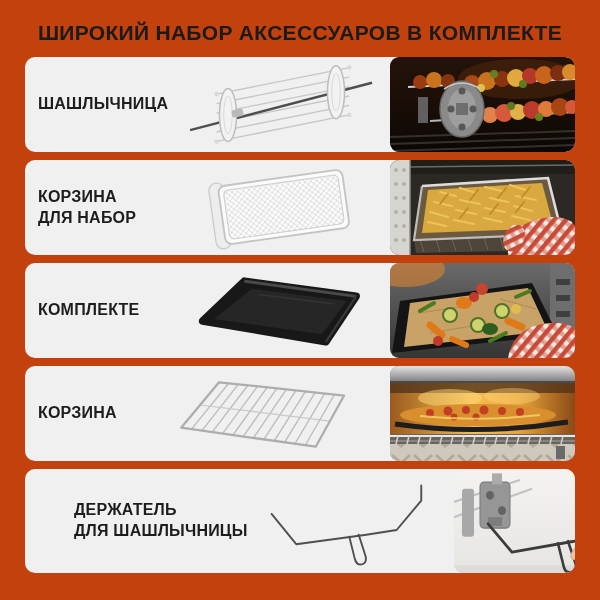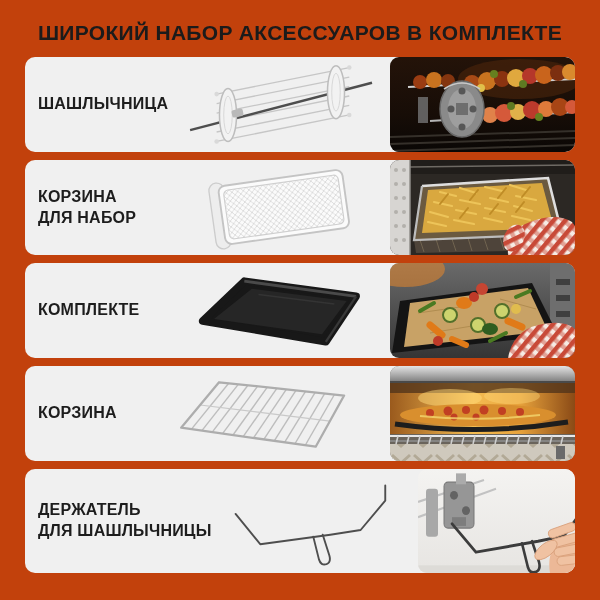--- a/index.html
+++ b/index.html
@@ -2,21 +2,21 @@
 <html><head>
 <meta charset="utf-8">
 <style>
   html,body{margin:0;padding:0;background:#ffffff;}
   .page{position:relative;width:600px;height:600px;background:#c2410c;overflow:hidden;
         font-family:"Liberation Sans",sans-serif;}
   .title{position:absolute;top:21px;left:0;width:600px;margin:0;text-align:center;
          font-size:21px;font-weight:bold;letter-spacing:.3px;color:#1b1b1b;}
   .rows{position:absolute;top:57px;left:25px;width:550px;display:flex;flex-direction:column;gap:8px;}
   .row{display:flex;align-items:center;background:#f0f0f0;border-radius:10px;height:95px;overflow:hidden;}
-  .row.tall{height:104px;}
+  .row.tall{height:104px;padding-left:36px;}
   .label{flex:0 0 auto;padding:0 6px 0 13px;font-size:16px;font-weight:bold;line-height:1.3;
          color:#1d1d1d;white-space:pre-line;letter-spacing:.2px;}
   .product{flex:1 1 auto;height:100%;display:flex;align-items:center;justify-content:center;}
   .product svg{display:block;}
   .photo{flex:0 0 185px;width:185px;height:100%;border-radius:9px;overflow:hidden;margin-left:auto;}
   .photo svg{display:block;width:100%;height:100%;}
 </style>
 </head>
 <body>
 

